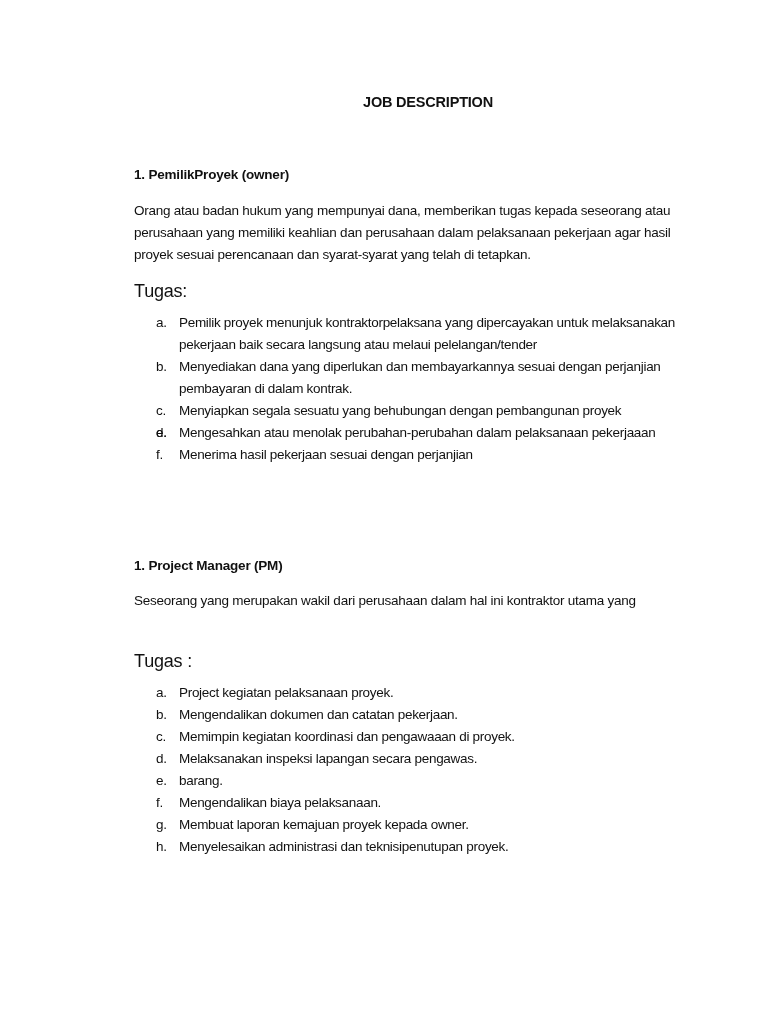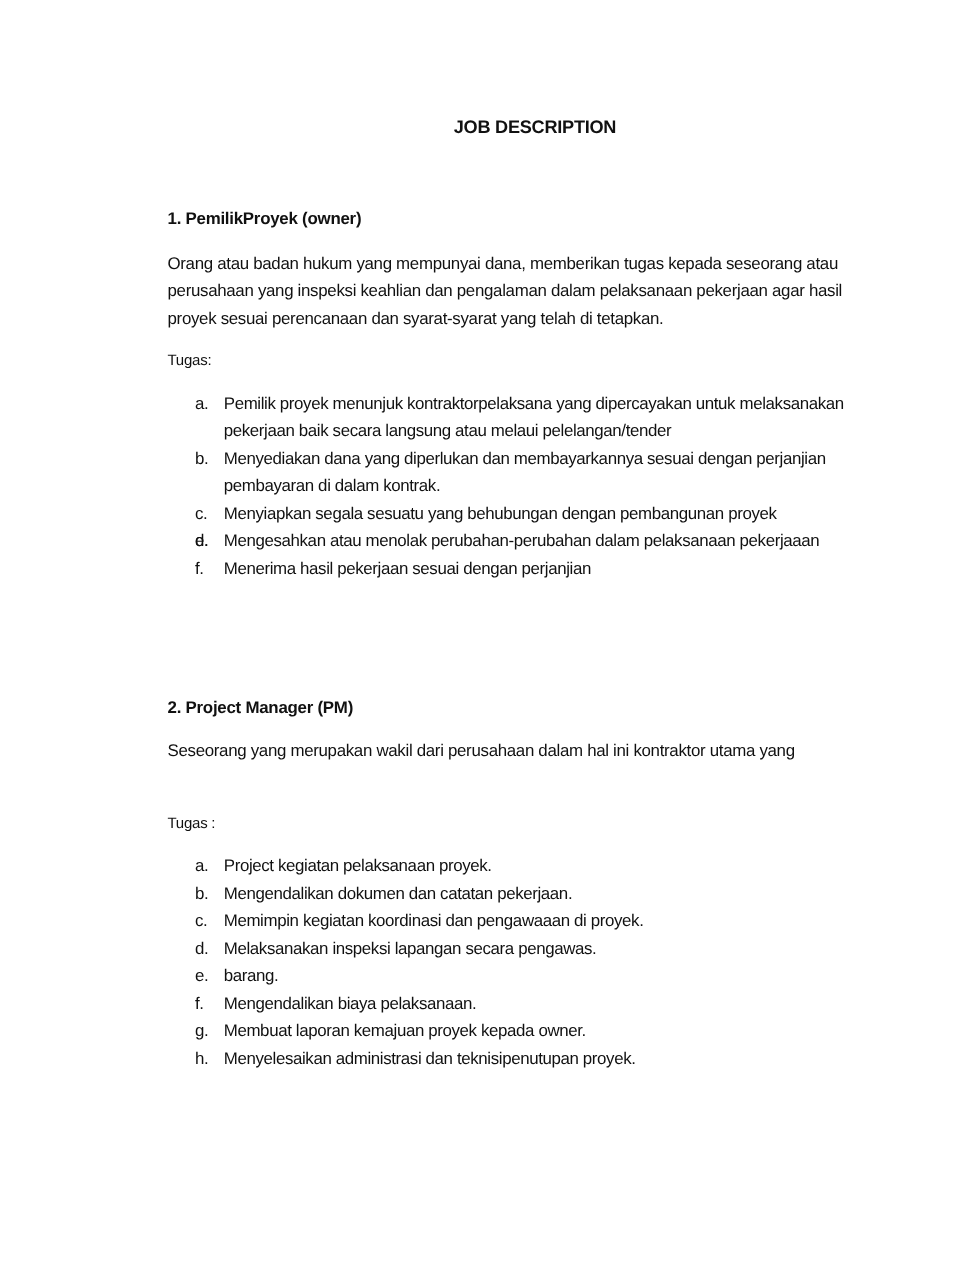--- a/index.html
+++ b/index.html
@@ -4,36 +4,36 @@
 <style>
   html, body { margin: 0; padding: 0; background: #ffffff; }
   body { width: 768px; height: 1024px; position: relative; overflow: hidden;
          font-family: "Liberation Sans", "DejaVu Sans", sans-serif; color: #111; }
   .page { position: absolute; left: 0; top: 0; width: 768px; height: 769px; margin-left: 44px; }
   .title { position: absolute; top: 94px; left: 0; width: 768px; text-align: center;
            font-weight: bold; font-size: 14.5px; letter-spacing: -0.2px; }
   .heading { position: absolute; left: 90px; font-weight: bold; font-size: 13.5px; letter-spacing: -0.2px; }
   .para { position: absolute; left: 90px; width: 590px; font-size: 13.5px; line-height: 22px; letter-spacing: -0.25px; }
   .para .ln { display: block; white-space: nowrap; }
-  .label { position: absolute; left: 90px; font-size: 12px; letter-spacing: -0.2px; }
+  .label { position: absolute; left: 90px; font-size: 18px; letter-spacing: -0.2px; }
   .list { position: absolute; left: 112px; width: 570px; margin: 0; padding: 0; list-style: none; }
   .list li { position: relative; padding-left: 23px; font-size: 13.5px; line-height: 22px; letter-spacing: -0.3px; }
   .list li .mk { position: absolute; left: 0; top: 0; }
   .list li .tx .ln { display: block; white-space: nowrap; }
 </style>
 </head>
 <body>
 
 <div class="page">
   <div class="title">JOB DESCRIPTION</div>
 
   <div class="heading" style="top:167px;">1. PemilikProyek (owner)</div>
   <div class="para" style="top:200px;">
     <span class="ln">Orang  atau badan hukum yang mempunyai dana, memberikan tugas kepada seseorang atau</span>
-    <span class="ln">perusahaan yang inspeksi keahlian dan pengalaman dalam pelaksanaan pekerjaan agar hasil</span>
+    <span class="ln">perusahaan yang memiliki keahlian dan perusahaan dalam pelaksanaan pekerjaan agar hasil</span>
     <span class="ln">proyek sesuai perencanaan dan syarat-syarat yang telah di tetapkan.</span>
   </div>
   <div class="label" style="top:281px;">Tugas:</div>
   <ul class="list" style="top:312px;">
     <li>
       <span class="mk">a.</span>
       <span class="tx">
         <span class="ln">Pemilik proyek menunjuk kontraktorpelaksana yang dipercayakan untuk melaksanakan</span>
         <span class="ln">pekerjaan baik secara langsung atau melaui pelelangan/tender</span>
       </span>
@@ -63,21 +63,21 @@
       </span>
     </li>
     <li>
       <span class="mk">f.</span>
       <span class="tx">
         <span class="ln">Menerima hasil pekerjaan sesuai dengan perjanjian</span>
       </span>
     </li>
   </ul>
 
-  <div class="heading" style="top:558px;">2. Project Manager (PM)</div>
+  <div class="heading" style="top:558px;">1. Project Manager (PM)</div>
   <div class="para" style="top:590px;">
     <span class="ln">Seseorang yang merupakan wakil dari perusahaan dalam hal ini kontraktor utama yang</span>
   </div>
   <div class="label" style="top:651px;">Tugas :</div>
   <ul class="list" style="top:682px;">
     <li>
       <span class="mk">a.</span>
       <span class="tx"><span class="ln">Project kegiatan pelaksanaan proyek.</span></span>
     </li>
     <li>

